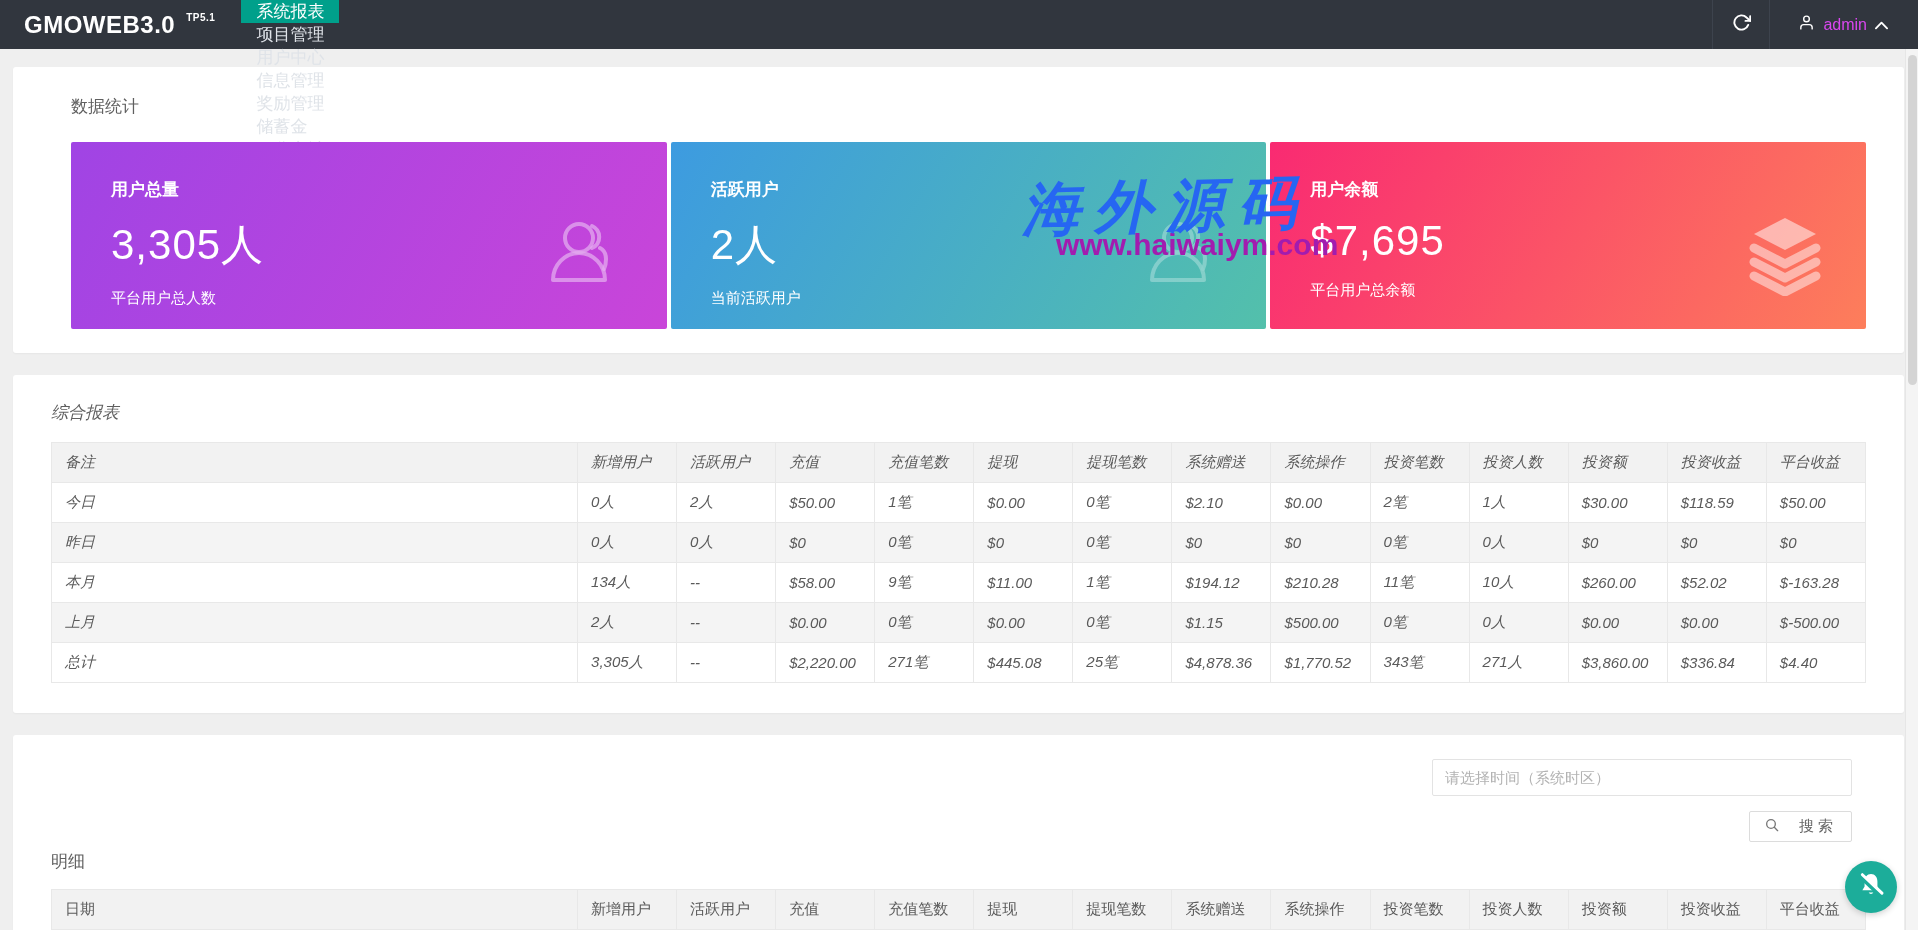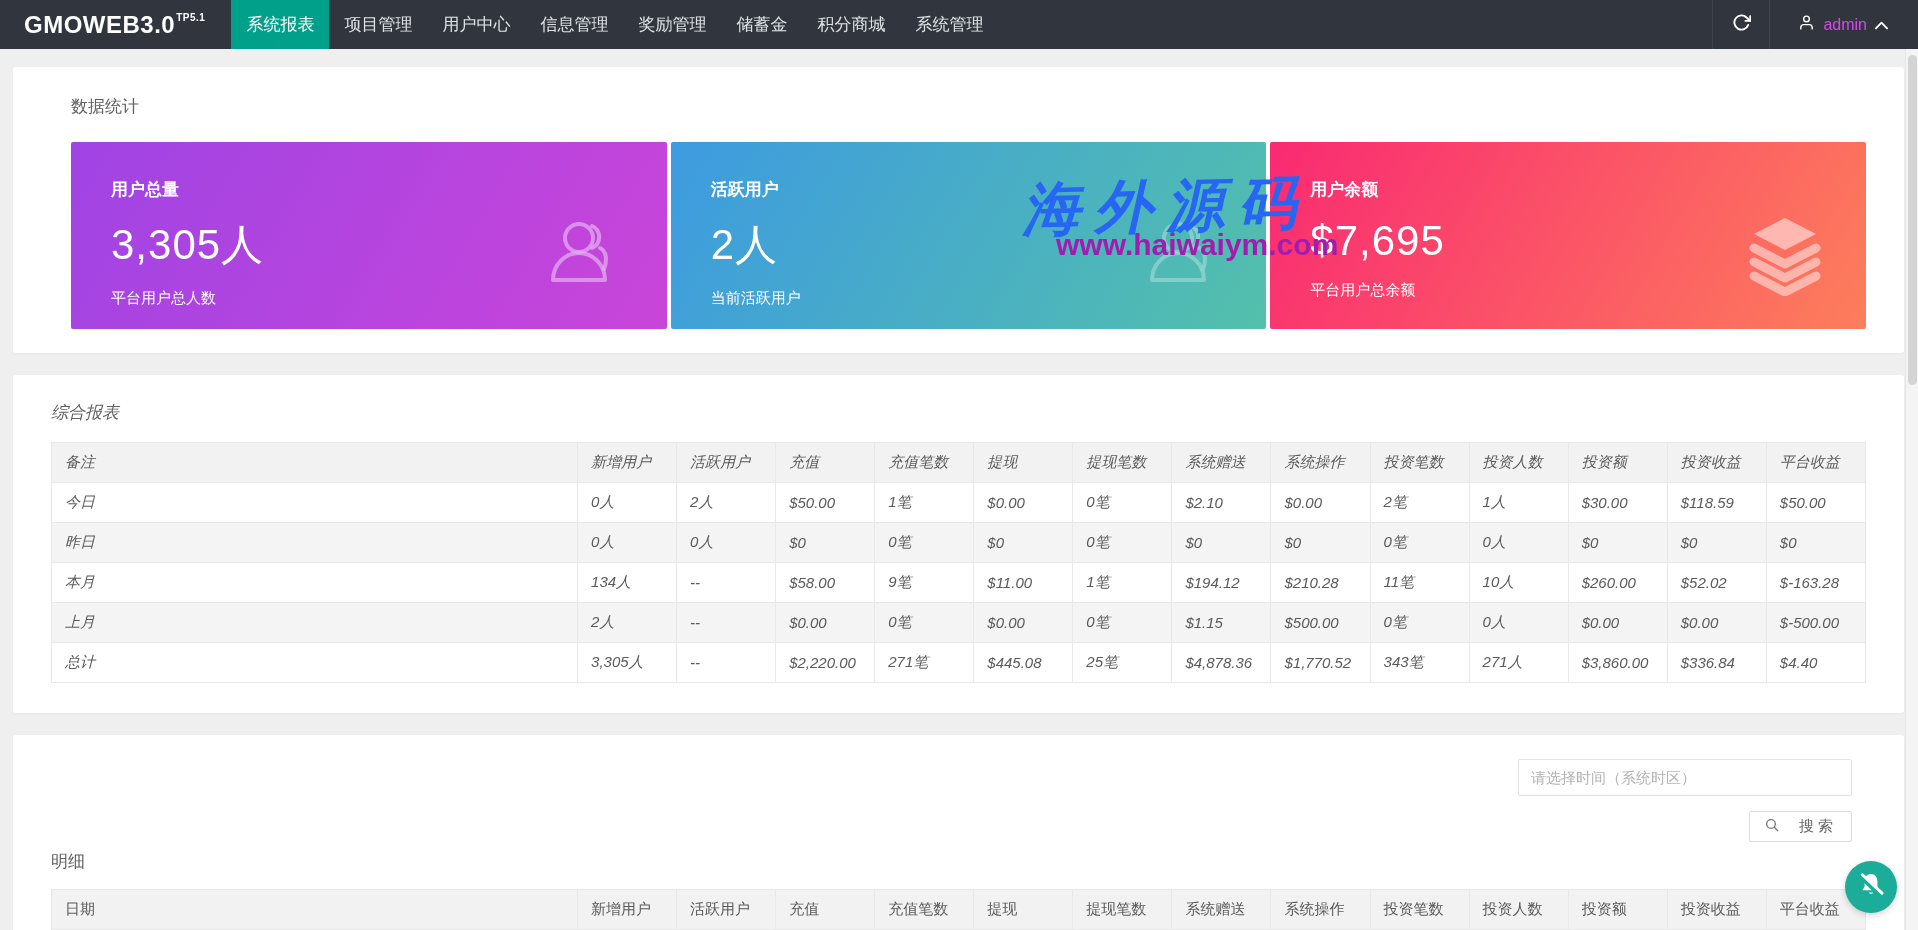--- a/index.html
+++ b/index.html
@@ -3,22 +3,22 @@
 <meta charset="utf-8">
 <style>
   * { margin:0; padding:0; box-sizing:border-box; }
   html,body { width:1918px; height:930px; overflow:hidden; background:#efefef;
     font-family:"Liberation Sans","DejaVu Sans",sans-serif; }
   .page { position:relative; width:1918px; height:930px; }
 
   
   .navbar { position:relative; height:49px; background:#31363E; display:flex; align-items:stretch; color:#e7eaee; }
   .logo { display:flex; align-items:center; padding:0 26px 0 24px; color:#fff; font-size:24px; font-weight:700; letter-spacing:.5px; }
-  .logo sup { font-size:10px; font-weight:700; margin-left:1px; transform:translateY(-7px); display:inline-block; }
-  .nav-items { display:flex; align-items:stretch; }
+  .logo sup { font-size:10px; font-weight:700; margin-left:11px; transform:translateY(-7px); display:inline-block; }
+  .nav-items { display:flex; align-items:stretch;flex-direction:column; }
   .nav-item { display:flex; align-items:center; padding:0 15px; font-size:17px; color:#dfe3e8; cursor:pointer; }
   .nav-item.active { background:#00A08B; color:#fff; }
   .nav-right { margin-left:auto; display:flex; align-items:stretch; }
   .nav-refresh { width:58px; display:flex; align-items:center; justify-content:center; border-left:1px solid #3d434d; border-right:1px solid #3d434d; cursor:pointer; }
   .nav-user { display:flex; align-items:center; gap:8px; padding:0 30px 0 28px; font-size:16px; color:#d946ef; cursor:pointer; }
 
   
   .main { padding:18px 14px 0 13px; }
   .panel { background:#fff; border-radius:3px; box-shadow:0 1px 2px rgba(0,0,0,.04); width:1891px; }
   .panel-title { font-size:17px; color:#5f5f5f; }
@@ -44,21 +44,21 @@
   table { width:100%; border-collapse:collapse; table-layout:fixed; font-size:15px; color:#5a5a5a; }
   th, td { border:1px solid #e8e8e8; text-align:left; font-weight:400; padding:10px 12px 10px 13px;
            white-space:nowrap; overflow:hidden; height:39px; }
   thead th { background:#f2f2f2; }
   tbody tr:nth-child(even) td { background:#f4f4f4; }
   col.first { width:29%; }
 
   
   .panel-detail { padding:24px 38px 30px 38px; }
   .search-row { display:flex; justify-content:flex-end; padding-right:14px; }
-  .search-input { width:334px; height:37px; border:1px solid #e3e3e3; border-radius:2px; padding:0 12px;
+  .search-input { width:420px; height:37px; border:1px solid #e3e3e3; border-radius:2px; padding:0 12px;
                   font-size:15px; color:#555; outline:none; font-family:inherit; }
   .search-input::placeholder { color:#b3b3b3; }
   .btn-row { display:flex; justify-content:flex-end; padding-right:14px; margin-top:15px; }
   .search-btn { display:flex; align-items:center; gap:19px; height:31px; padding:0 14px; background:#fff;
                 border:1px solid #dcdcdc; border-radius:2px; font-size:15px; color:#666; cursor:pointer; letter-spacing:4px; font-family:inherit; }
   .detail-title { margin-top:8px; }
   .panel-detail .tablewrap { margin-top:16px; }
 
   
   .fab { position:absolute; left:1845px; top:861px; width:52px; height:52px; border-radius:50%;

